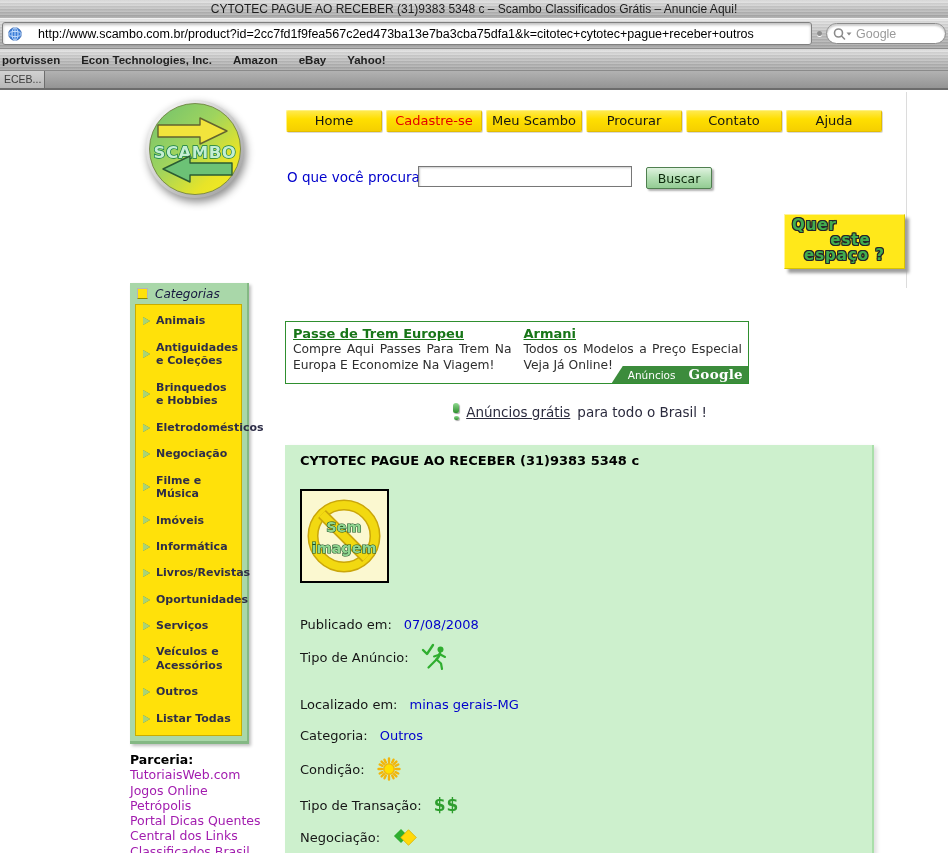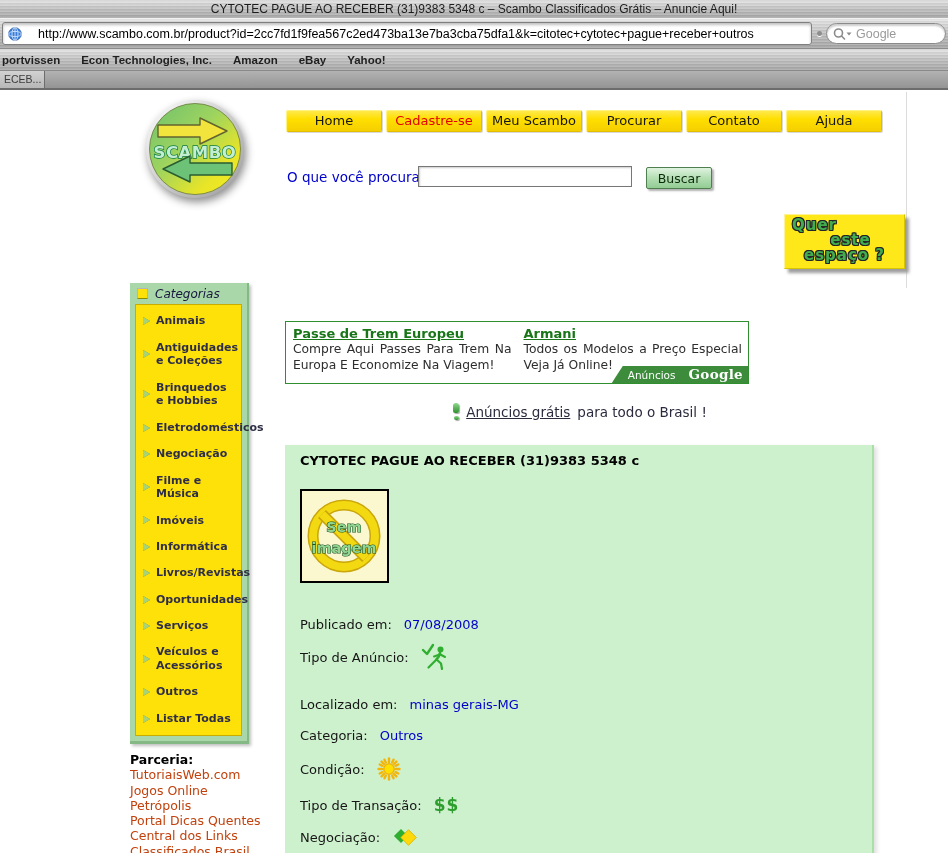--- a/index.html
+++ b/index.html
@@ -102,21 +102,21 @@
   .prod-title{position:absolute;left:15px;top:8px;font-size:13px;font-weight:bold;color:#000;}
   .no-image{position:absolute;left:15px;top:44px;width:89px;height:94px;background:#fbf8d0;
             border:2px solid #000;box-sizing:border-box;}
   .detail-row{position:absolute;left:15px;display:flex;align-items:center;gap:12px;}
   .dlabel{font-size:13px;color:#161616;white-space:nowrap;}
   .dvalue{font-size:13px;color:#0000cc;white-space:nowrap;}
   .dollars{font-size:17px;font-weight:bold;color:#2e9e2e;letter-spacing:1px;}
   .dicon{display:inline-flex;align-items:center;}
   .partners{position:absolute;left:130px;top:662px;font-size:12.5px;line-height:15.3px;}
   .partners-title{font-weight:bold;color:#000;}
-  .partner-link{color:#c2410c;cursor:pointer;}
+  .partner-link{color:#a21caf;cursor:pointer;}
 </style>
 </head>
 <body>
 
 <div class="screen">
 
   <div class="bar title-bar metal">
     <span>CYTOTEC PAGUE AO RECEBER (31)9383 5348 c – Scambo Classificados Grátis – Anuncie Aqui!</span>
   </div>
 

